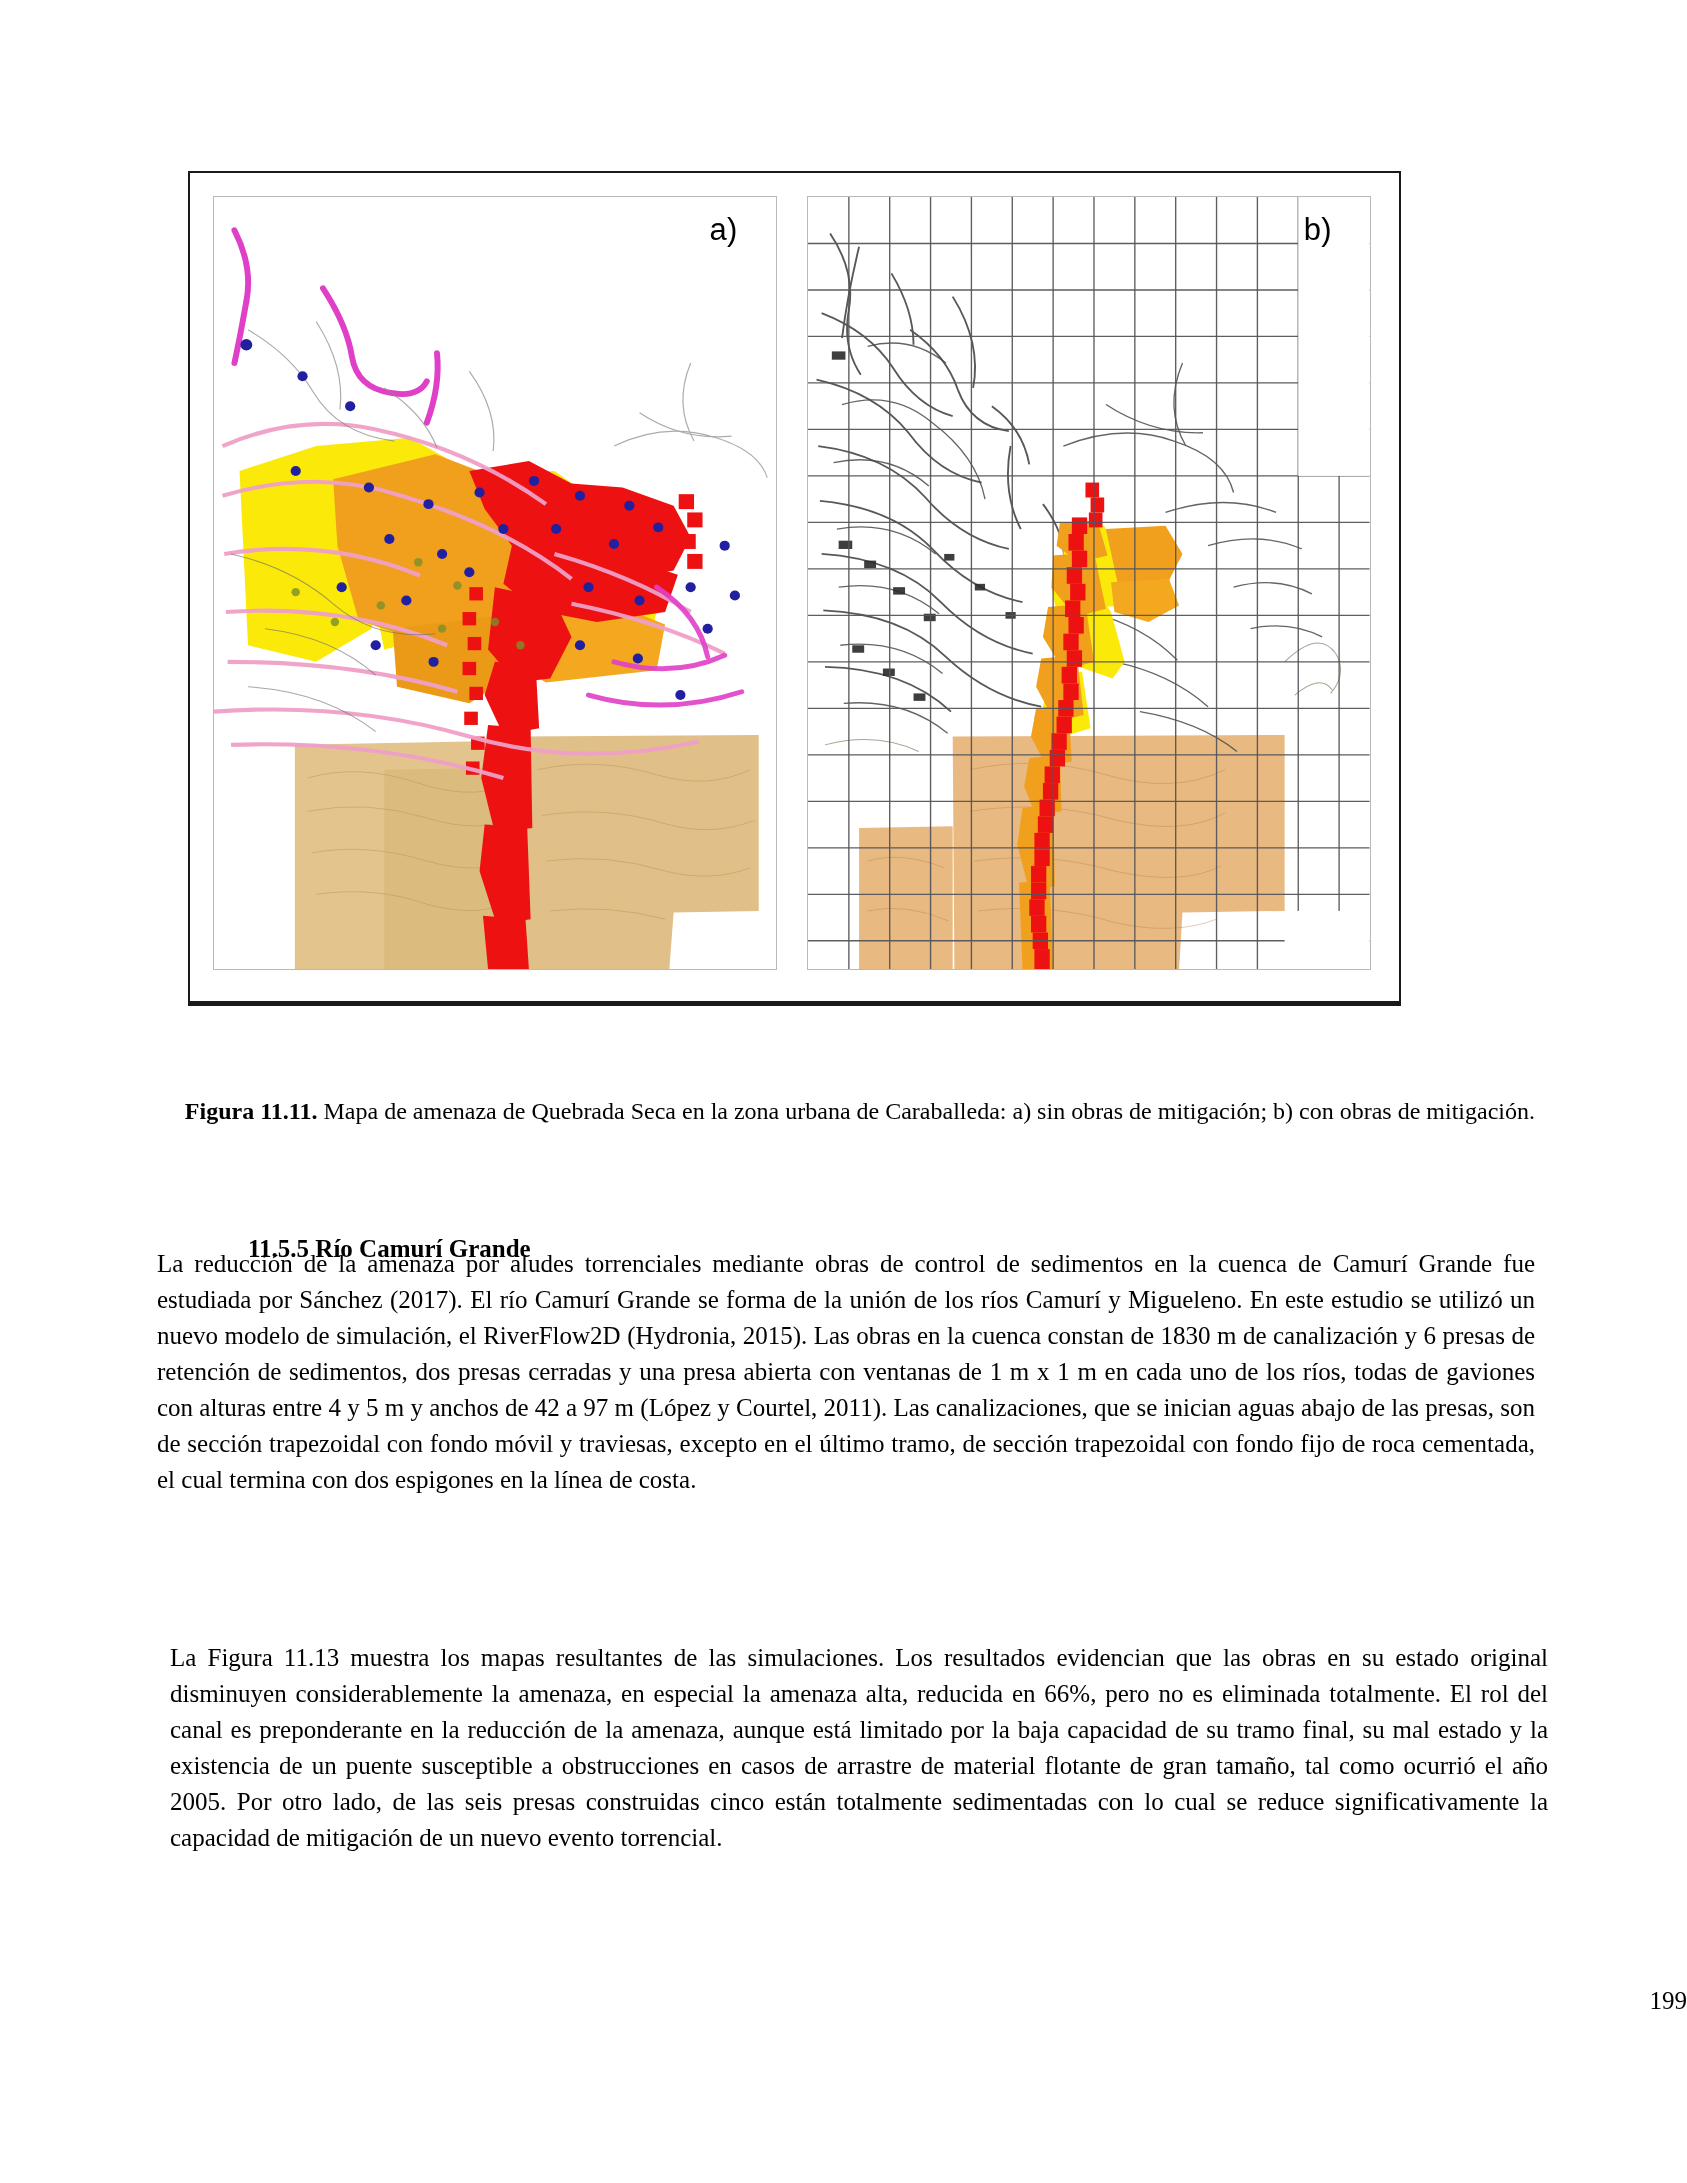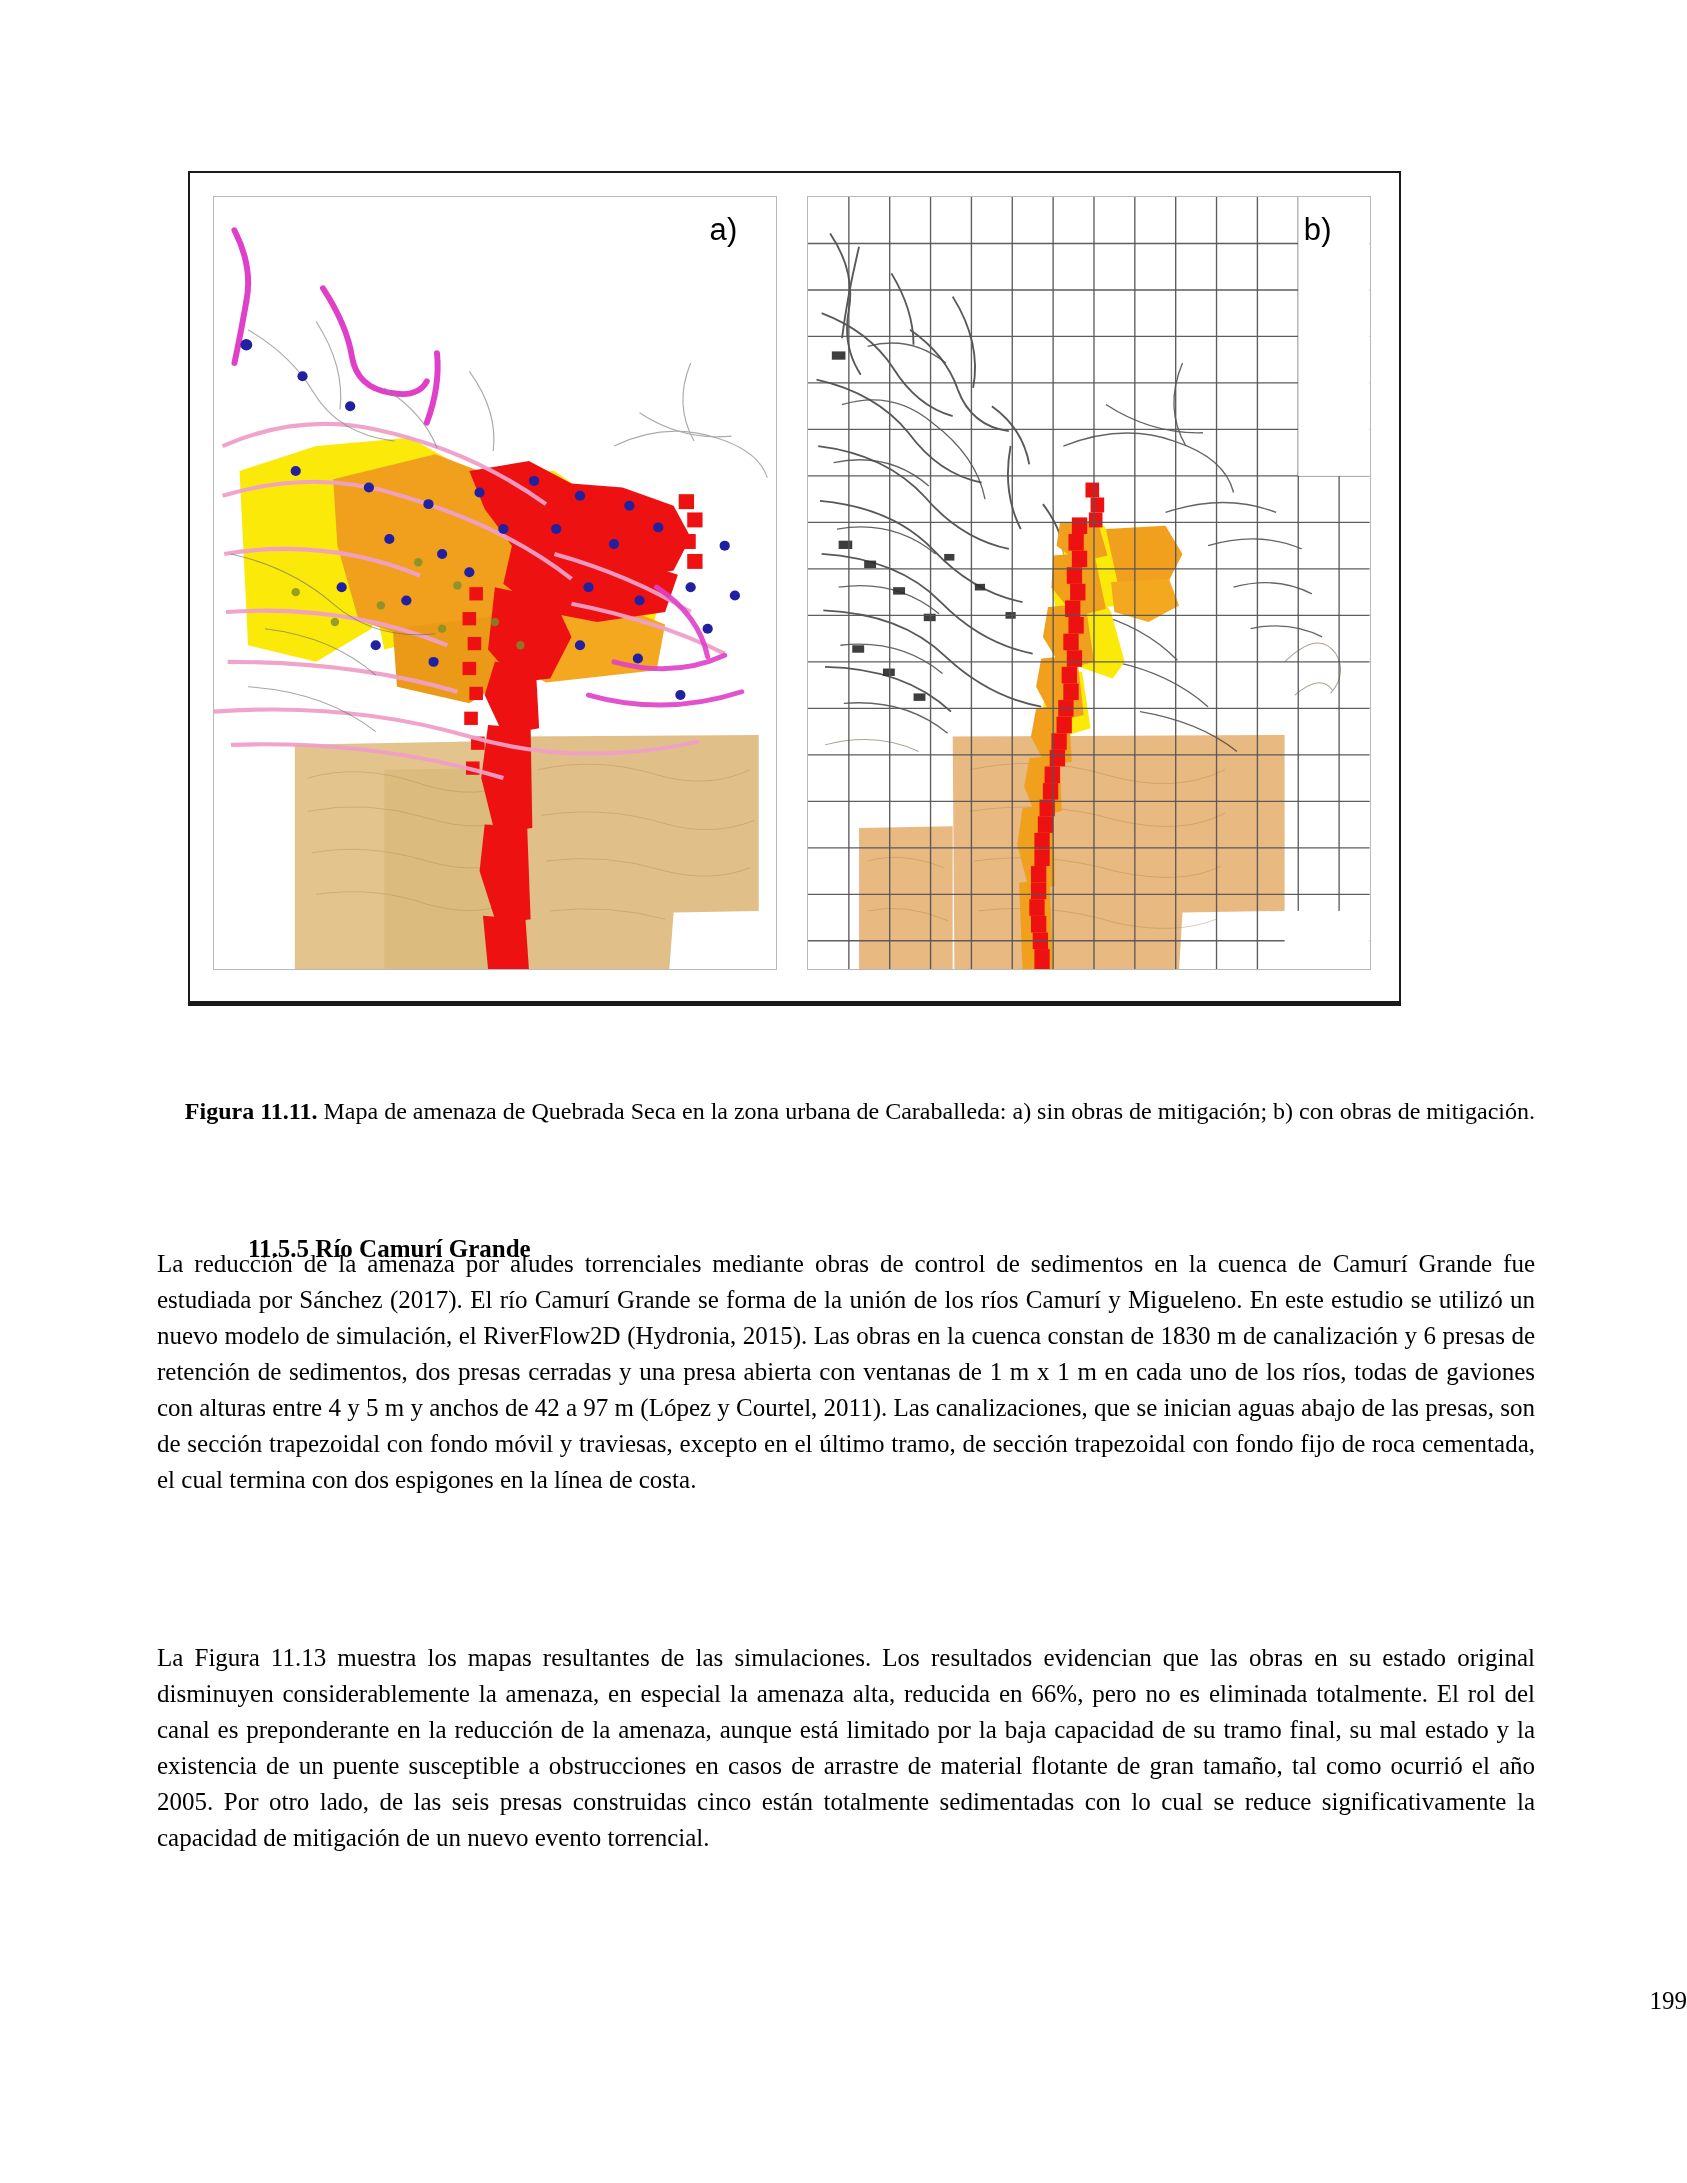--- a/index.html
+++ b/index.html
@@ -89,21 +89,21 @@
 
   .para {
     position: absolute;
     left: 157px;
     width: 1378px;
     font-size: 25px;
     line-height: 36px;
     text-align: justify;
   }
   #para-1 { top: 1246px; }
-  #para-2 { top: 1640px; }
+  #para-2 { top: 1640px; margin-left: 13px; }
 
   .page-number {
     position: absolute;
     left: 0;
     top: 1987px;
     width: 1687px;
     text-align: right;
     font-size: 25px;
   }
 </style>

